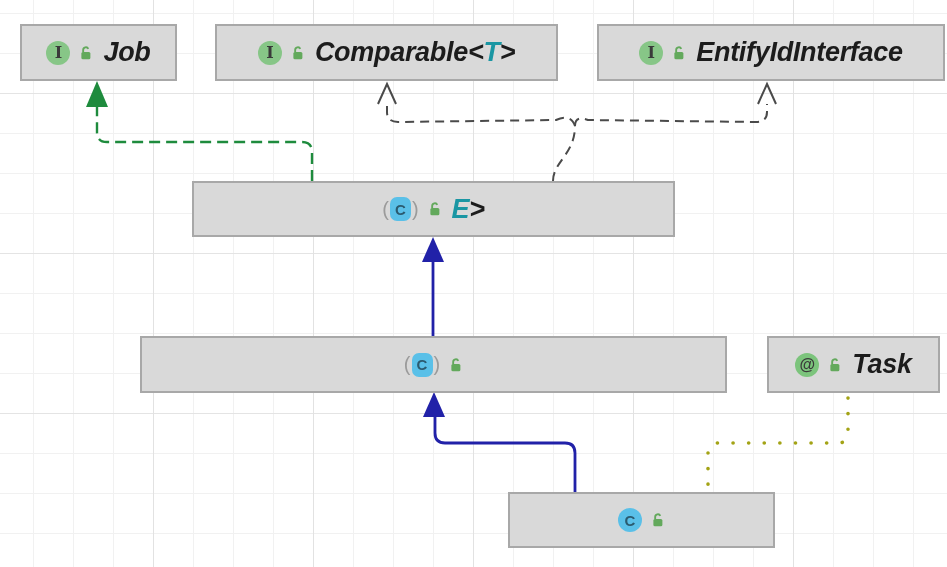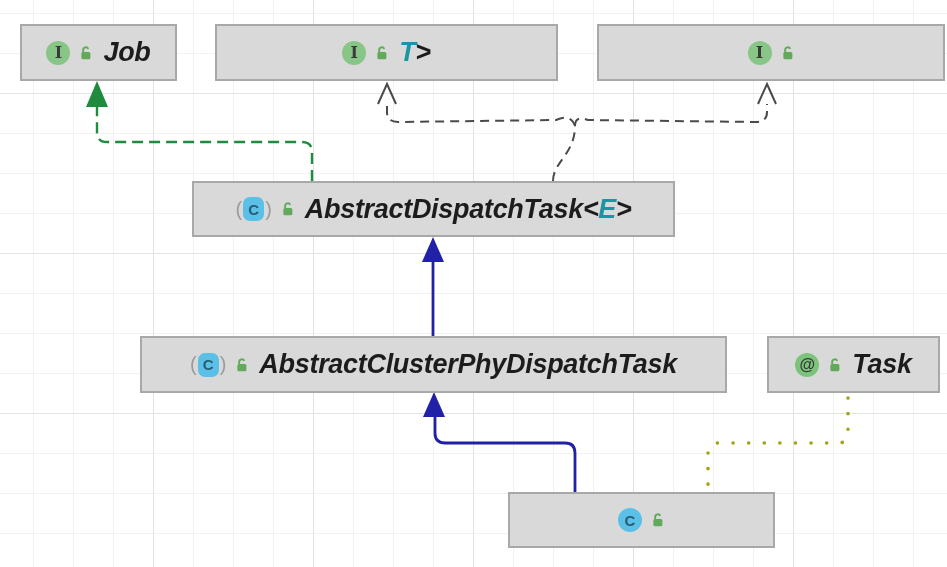--- a/index.html
+++ b/index.html
@@ -100,67 +100,67 @@
 
   <div class="node" style="left:215px;top:24px;width:343px;height:57px;">
     <span class="icons">
       <span class="circ iface">I</span>
       <svg width="15" height="16" viewBox="0 0 16 16">
         <path d="M5.5 7.2 V5 A2.9 2.9 0 0 1 11 3.6" fill="none" stroke="#63a95c" stroke-width="2"></path>
         <rect x="3.6" y="7" width="9.6" height="7.6" rx="1.6" fill="#63a95c"></rect>
       </svg>
     </span>
     <span class="label">
+        <span>Comparable&lt;</span>
         <span class="tparam">T</span>
         <span>&gt;</span>
       </span>
   </div>
 
   <div class="node" style="left:597px;top:24px;width:348px;height:57px;">
     <span class="icons">
       <span class="circ iface">I</span>
       <svg width="15" height="16" viewBox="0 0 16 16">
         <path d="M5.5 7.2 V5 A2.9 2.9 0 0 1 11 3.6" fill="none" stroke="#63a95c" stroke-width="2"></path>
         <rect x="3.6" y="7" width="9.6" height="7.6" rx="1.6" fill="#63a95c"></rect>
       </svg>
     </span>
+    <span class="label">EntifyIdInterface</span>
   </div>
 
   <div class="node" style="left:192px;top:181px;width:483px;height:56px;">
     <span class="icons">
       <span class="abs-wrap">
         <span class="paren">(</span>
         <span class="rrect">C</span>
         <span class="paren">)</span>
       </span>
       <svg width="15" height="16" viewBox="0 0 16 16">
         <path d="M5.5 7.2 V5 A2.9 2.9 0 0 1 11 3.6" fill="none" stroke="#63a95c" stroke-width="2"></path>
         <rect x="3.6" y="7" width="9.6" height="7.6" rx="1.6" fill="#63a95c"></rect>
       </svg>
     </span>
     <span class="label">
-        <span>AbstractDispatchTask&lt;</span>
         <span class="tparam">E</span>
         <span>&gt;</span>
       </span>
   </div>
 
   <div class="node" style="left:140px;top:336px;width:587px;height:57px;">
     <span class="icons">
       <span class="abs-wrap">
         <span class="paren">(</span>
         <span class="rrect">C</span>
         <span class="paren">)</span>
       </span>
       <svg width="15" height="16" viewBox="0 0 16 16">
         <path d="M5.5 7.2 V5 A2.9 2.9 0 0 1 11 3.6" fill="none" stroke="#63a95c" stroke-width="2"></path>
         <rect x="3.6" y="7" width="9.6" height="7.6" rx="1.6" fill="#63a95c"></rect>
       </svg>
     </span>
-    <span class="label">AbstractClusterPhyDispatchTask</span>
   </div>
 
   <div class="node" style="left:767px;top:336px;width:173px;height:57px;">
     <span class="icons">
       <span class="circ ann">@</span>
       <svg width="15" height="16" viewBox="0 0 16 16">
         <path d="M5.5 7.2 V5 A2.9 2.9 0 0 1 11 3.6" fill="none" stroke="#63a95c" stroke-width="2"></path>
         <rect x="3.6" y="7" width="9.6" height="7.6" rx="1.6" fill="#63a95c"></rect>
       </svg>
     </span>

